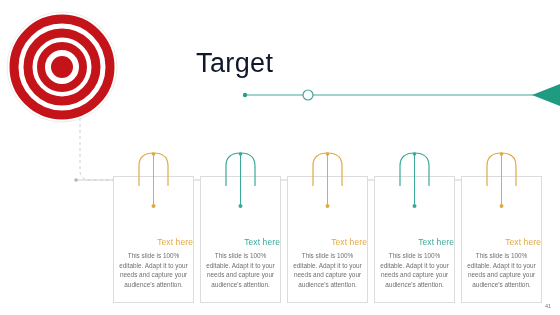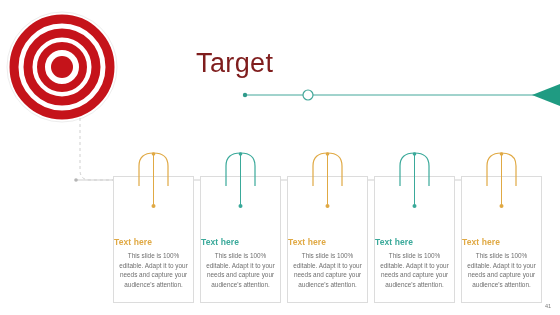--- a/index.html
+++ b/index.html
@@ -75,23 +75,23 @@
     border-bottom: 1px solid #dcdcdc;
     border-top: 1px solid #dcdcdc;
     background: #ffffff;
   }
 
   .card-heading {
     position: absolute;
     left: 0;
     right: 0;
     top: 60px;
-    text-align: left;
+    text-align: right;
     font-size: 8.5px;
-    font-weight: 700;
+    font-weight: 400;
     letter-spacing: 0.1px;
   }
 
   .card-body {
     position: absolute;
     left: 5px;
     right: 5px;
     top: 74px;
     text-align: center;
     font-size: 6.4px;
@@ -119,21 +119,21 @@
 <body>
 
 <svg id="target-logo" viewBox="0 0 112 112">
   <circle cx="56" cy="56" r="55" fill="#ffffff" stroke="#ededed" stroke-width="1"></circle>
   <circle cx="56" cy="56" r="48" fill="none" stroke="#c5131a" stroke-width="9"></circle>
   <circle cx="56" cy="56" r="34" fill="none" stroke="#c5131a" stroke-width="9"></circle>
   <circle cx="56" cy="56" r="21" fill="none" stroke="#c5131a" stroke-width="8"></circle>
   <circle cx="56" cy="56" r="11" fill="#c5131a"></circle>
 </svg>
 
-<div id="page-title" style="color: #7f1d1d;">Target</div>
+<div id="page-title" style="color: #0f172a;">Target</div>
 
 <svg id="title-rule" viewBox="0 0 320 26">
   <line x1="5" y1="13" x2="296" y2="13" stroke="#43a79a" stroke-width="1"></line>
   <circle cx="5" cy="13" r="2.2" fill="#2f9b8b"></circle>
   <circle cx="68" cy="13" r="5" fill="#ffffff" stroke="#43a79a" stroke-width="1.2"></circle>
   <path d="M320 2 L320 24 L292 13 Z" fill="#1f9b82"></path>
 </svg>
 
 <svg id="elbow-connector" viewBox="0 0 90 70">
   <path d="M30 0 L30 52 Q30 62 40 62 L86 62" fill="none" stroke="#cfcfcf" stroke-width="1" stroke-dasharray="3 3"></path>

